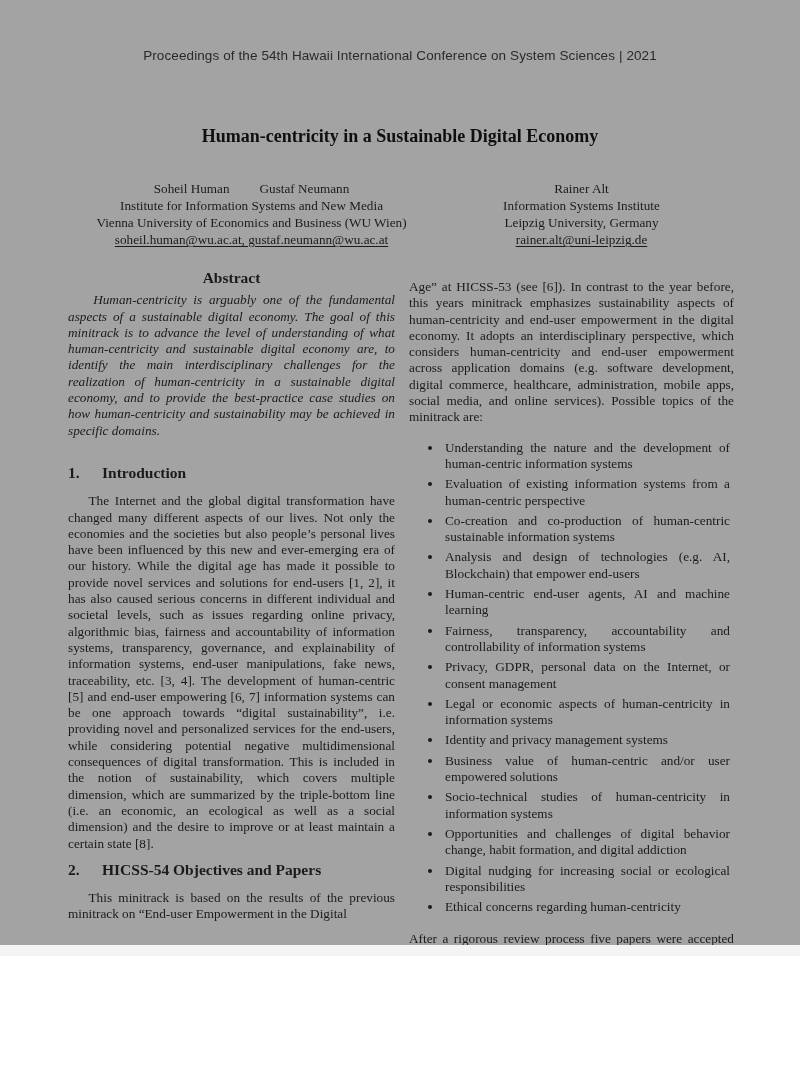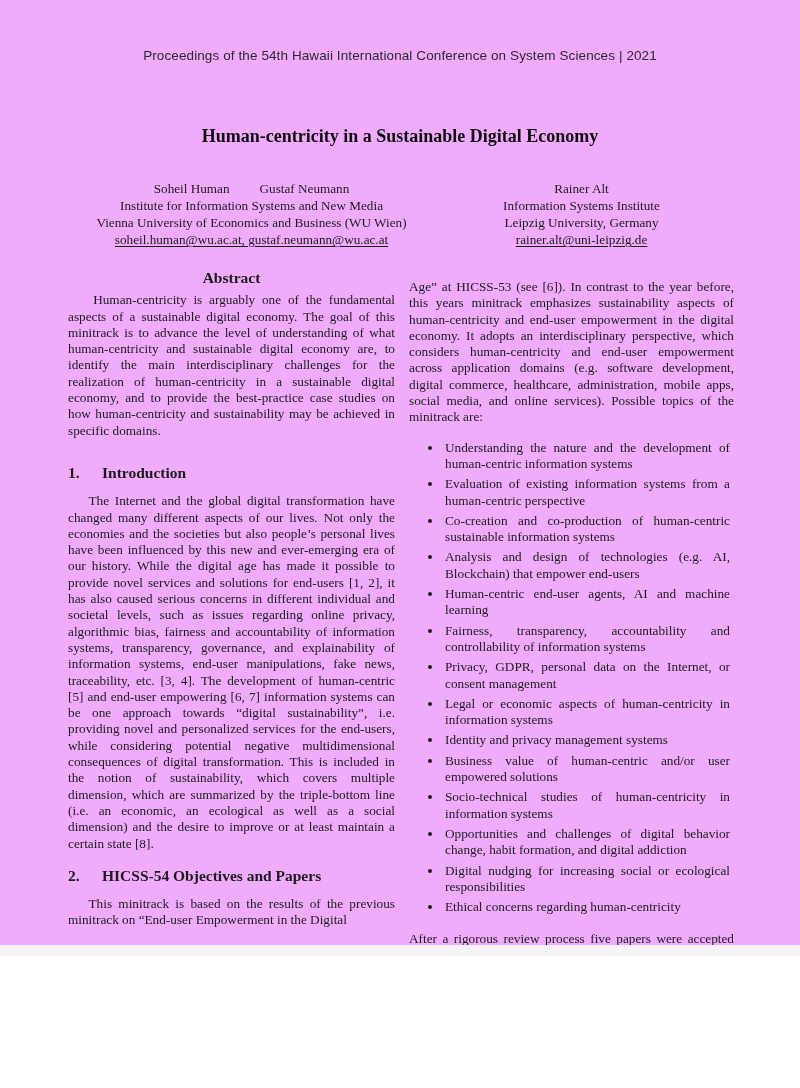--- a/index.html
+++ b/index.html
@@ -1,19 +1,19 @@
 <!DOCTYPE html>
 <html><head>
 <meta charset="utf-8">
 <style>
   html,body{margin:0;padding:0;background:#ffffff;}
   .page{
     position:relative;
     width:800px;height:956px;
-    background:#f0abfc;
+    background:#a3a3a3;
     font-family:"Liberation Serif", serif;
     color:#1b1b1b;
     overflow:hidden;
   }
   .header-line{
     position:absolute;top:48px;left:0;width:800px;
     text-align:center;
     font-family:"Liberation Sans", sans-serif;
     font-size:13.5px;color:#2a2a2a;letter-spacing:.1px;
   }
@@ -34,21 +34,21 @@
     position:absolute;width:327px;
     font-size:13.25px;line-height:16.3px;
     text-align:justify;
   }
   .col-left{left:68px;top:270px;}
   .col-right{left:409px;top:279px;width:325px;}
   .abstract-heading{
     text-align:center;font-weight:bold;font-size:15.5px;margin:0 0 6px 0;
   }
   .abstract-body{
-    margin:0;text-indent:1.9em;
+    font-style:italic;margin:0;text-indent:1.9em;
   }
   .section-heading{
     font-weight:bold;font-size:15.5px;margin:22px 0 12px 0;text-align:left;
   }
   .section-heading .sec-num{display:inline-block;min-width:22px;margin-right:12px;}
   .body-par{margin:0;text-indent:1.55em;}
   .topics-list{
     margin:14px 0 16px 0;padding:0 0 0 30px;
   }
   .topics-list li{
@@ -110,21 +110,21 @@
 
   <div class="col col-left">
     <div class="abstract-heading">Abstract</div>
     <p class="abstract-body">Human-centricity is arguably one of the fundamental aspects of a sustainable digital economy.  The goal of this minitrack is to advance the level of understanding of what human-centricity and sustainable digital economy are, to identify the main interdisciplinary challenges for the realization of human-centricity in a sustainable digital economy, and to provide the best-practice case studies on how human-centricity and sustainability may be achieved in specific domains.</p>
 
     <div class="section-heading" style="margin-top:26px;">
       <span class="sec-num">1.</span><span>Introduction</span>
     </div>
     <p class="body-par">The Internet and the global digital transformation have changed many different aspects of our lives. Not only the economies and the societies but also people’s personal lives have been influenced by this new and ever-emerging era of our history.  While the digital age has made it possible to provide novel services and solutions for end-users [1, 2], it has also caused serious concerns in different individual and societal levels, such as issues regarding online privacy, algorithmic bias, fairness and accountability of information systems, transparency, governance, and explainability of information systems, end-user manipulations, fake news, traceability, etc.  [3, 4]. The development of human-centric [5] and end-user empowering [6, 7] information systems can be one approach towards “digital sustainability”, i.e. providing novel and personalized services for the end-users, while considering potential negative multidimensional consequences of digital transformation. This is included in the notion of sustainability, which covers multiple dimension, which are summarized by the triple-bottom line (i.e. an economic, an ecological as well as a social dimension) and the desire to improve or at least maintain a certain state [8].</p>
 
-    <div class="section-heading" style="margin-top:16px;">
+    <div class="section-heading" style="margin-top:10px;">
       <span class="sec-num">2.</span><span>HICSS-54 Objectives and Papers</span>
     </div>
     <p class="body-par">This minitrack is based on the results of the previous minitrack on “End-user Empowerment in the Digital</p>
   </div>
 
   <div class="col col-right">
     <p class="continuation-par">Age” at HICSS-53 (see [6]).  In contrast to the year before, this years minitrack emphasizes sustainability aspects of human-centricity and end-user empowerment in the digital economy.  It adopts an interdisciplinary perspective, which considers human-centricity and end-user empowerment across application domains (e.g. software development, digital commerce, healthcare, administration, mobile apps, social media, and online services). Possible topics of the minitrack are:</p>
     <ul class="topics-list">
       <li>Understanding the nature and the development of human-centric information systems</li>
       <li>Evaluation of existing information systems from a human-centric perspective</li>

